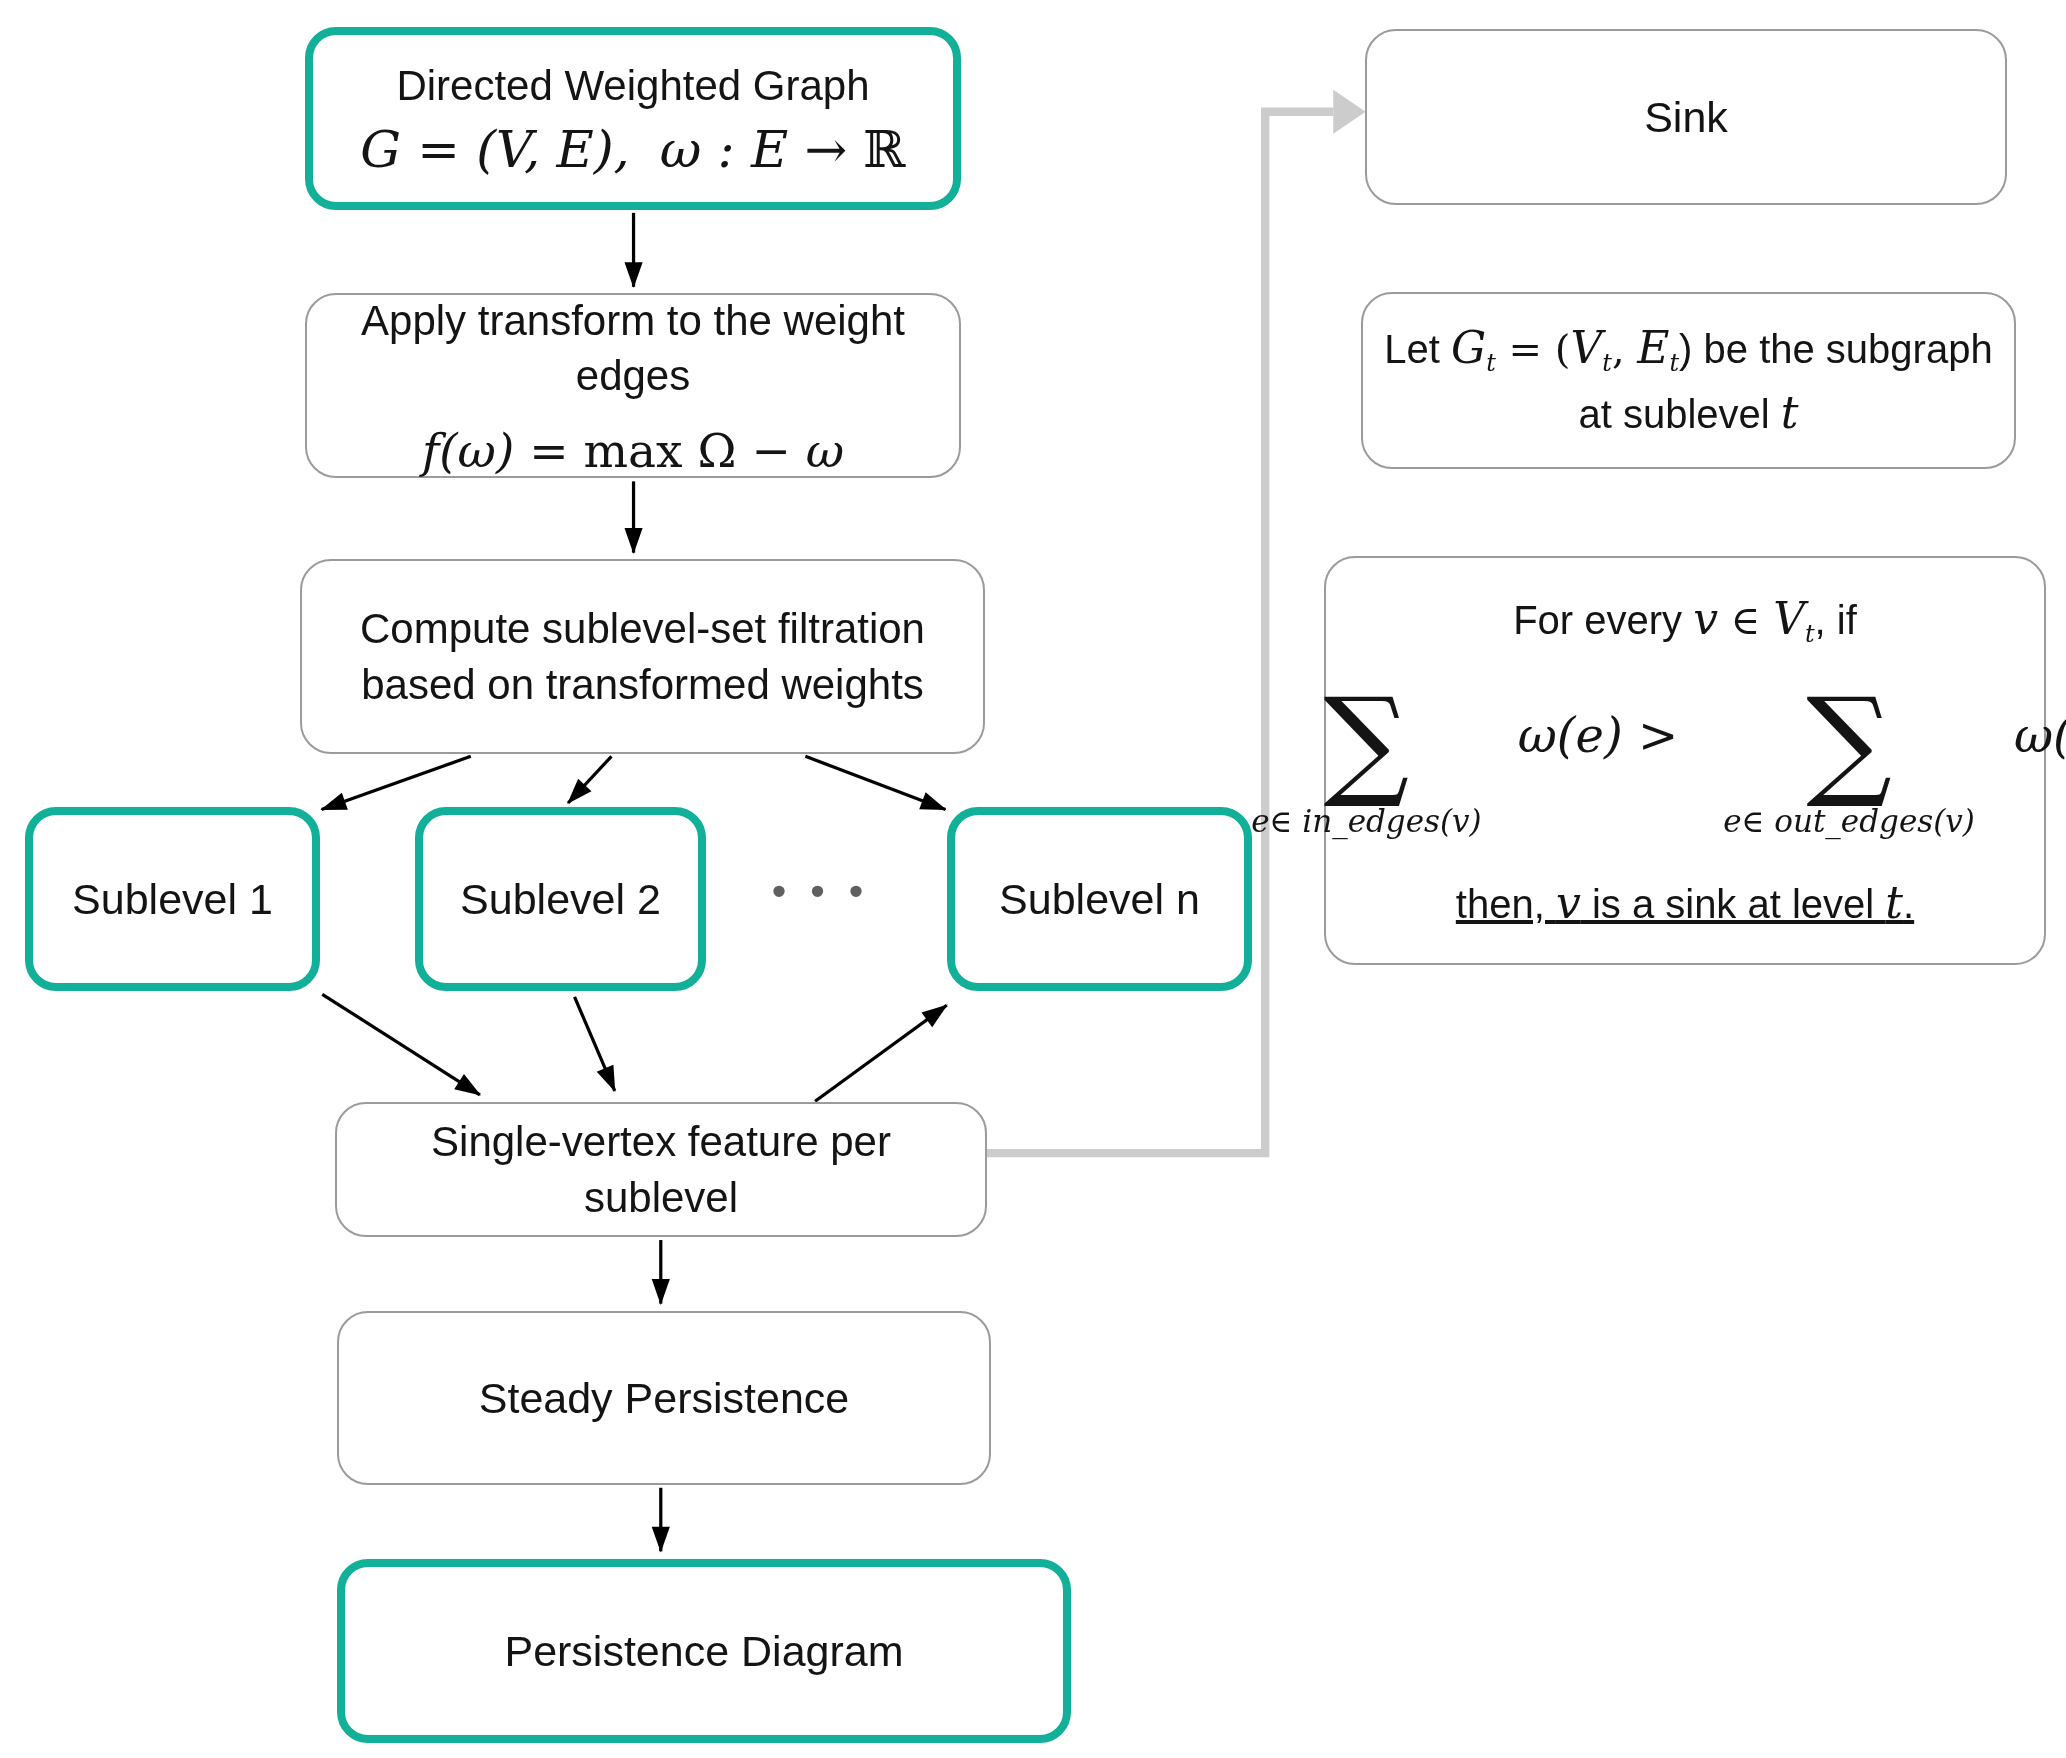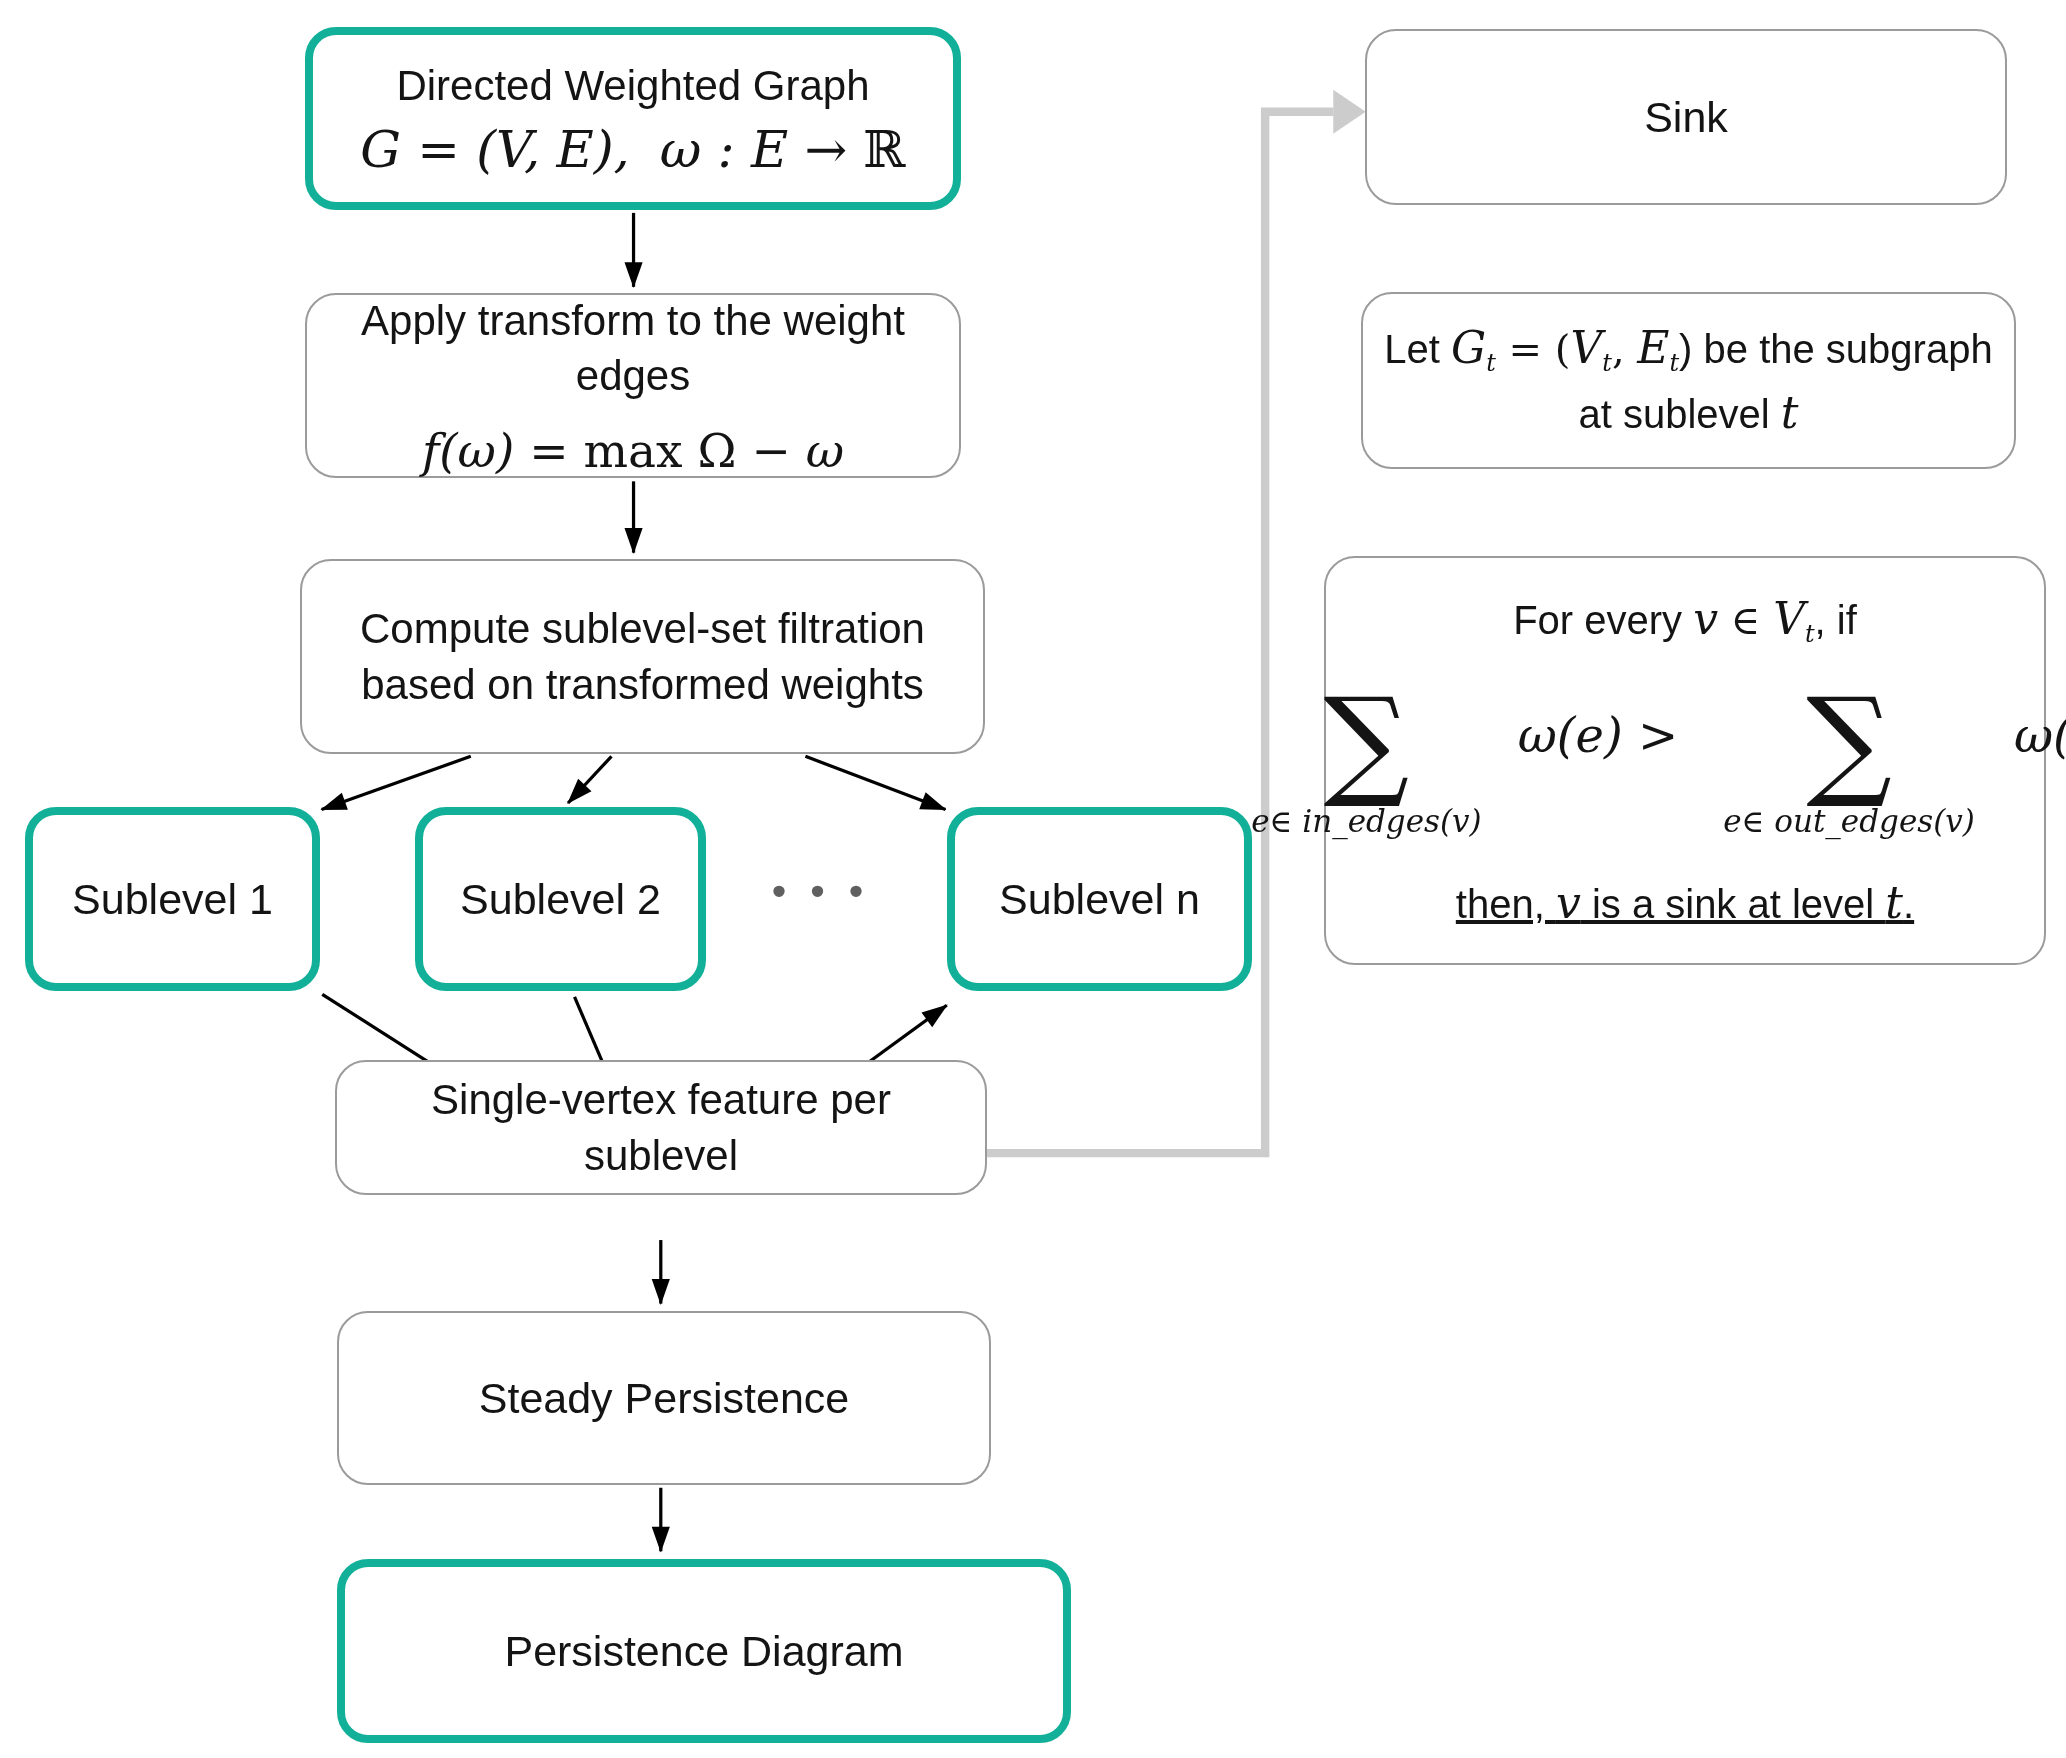--- a/index.html
+++ b/index.html
@@ -103,21 +103,21 @@
   <div class="node teal" style="left:415px;top:807px;width:291px;height:184px;">
     <div class="label-lg">Sublevel 2</div>
   </div>
 
   <div class="dots">•••</div>
 
   <div class="node teal" style="left:947px;top:807px;width:305px;height:184px;">
     <div class="label-lg">Sublevel n</div>
   </div>
 
-  <div class="node gray" style="left:335px;top:1060px;width:652px;height:135px;">
+  <div class="node gray" style="left:335px;top:1102px;width:652px;height:135px;">
     <div class="label">Single-vertex feature per</div>
     <div class="label">sublevel</div>
   </div>
 
   <div class="node gray" style="left:337px;top:1311px;width:654px;height:174px;">
     <div class="label-lg">Steady Persistence</div>
   </div>
 
   <div class="node teal" style="left:337px;top:1559px;width:734px;height:184px;">
     <div class="label-lg">Persistence Diagram</div>

